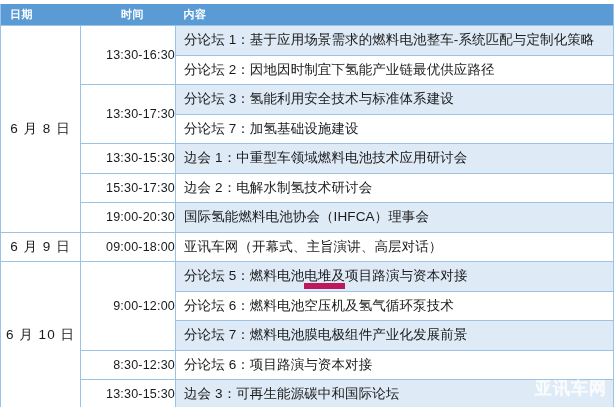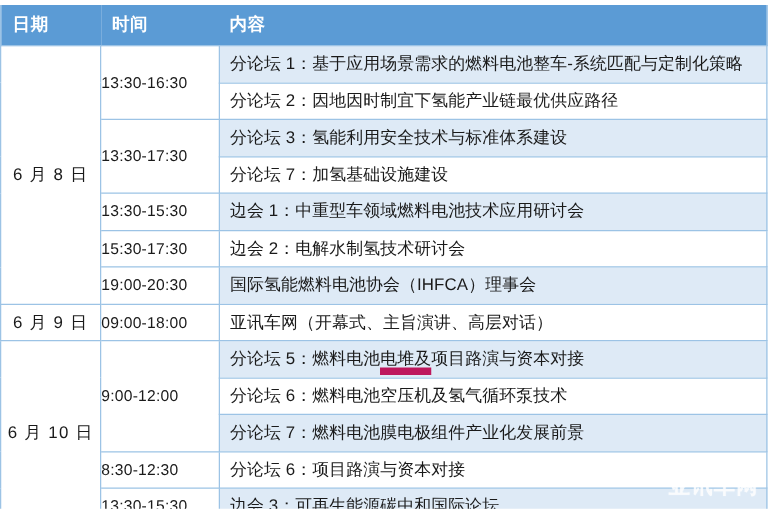--- a/index.html
+++ b/index.html
@@ -28,51 +28,51 @@
     border-right: 1px solid #9CC3E5;
     border-bottom: 1px solid #9CC3E5;
   }
   table.schedule col.c-date  { width: 80px; }
   table.schedule col.c-time  { width: 95px; }
   table.schedule col.c-topic { width: 438px; }
 
   thead th {
     background: #5B9BD5;
     color: #ffffff;
-    font-size: 14px;
+    font-size: 11px;
     font-weight: bold;
     text-align: left;
-    height: 32px;
+    height: 21px;
     padding: 0 0 0 9px;
     border: none;
     letter-spacing: 0.5px;
   }
   thead th.th-date  { padding-left: 9px; }
-  thead th.th-time  { padding-left: 9px; }
+  thead th.th-time  { padding-left: 9px; text-align: center; }
   thead th.th-topic { padding-left: 8px; }
 
   tbody td {
     border: 1px solid #9CC3E5;
     font-size: 13px;
     color: #1a1a1a;
     height: 28.5px;
     padding: 0;
     vertical-align: middle;
     background: #ffffff;
     margin-top: 17px;
   }
   tbody tr.shade td.topic-cell { background: #DEEAF6; }
 
   td.date-cell {
     text-align: center;
     font-size: 13.5px;
     letter-spacing: 1px;
   }
   td.time-cell {
-    text-align: left;
+    text-align: right;
     font-size: 12.5px;
     font-family: "Liberation Sans", "DejaVu Sans", sans-serif;
     letter-spacing: 0.2px;
   }
   td.topic-cell {
     padding-left: 8px;
     font-size: 13.5px;
     white-space: nowrap;
     letter-spacing: 0.1px;
   }

